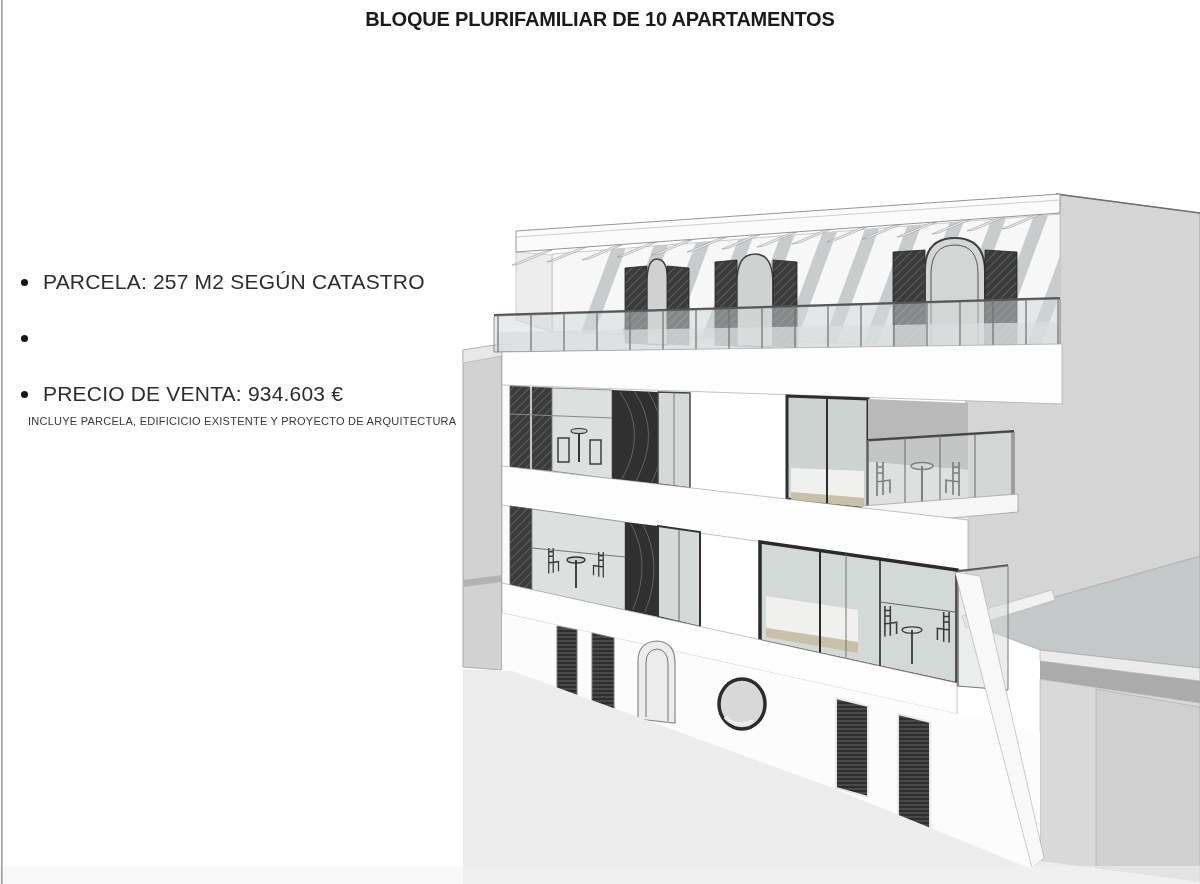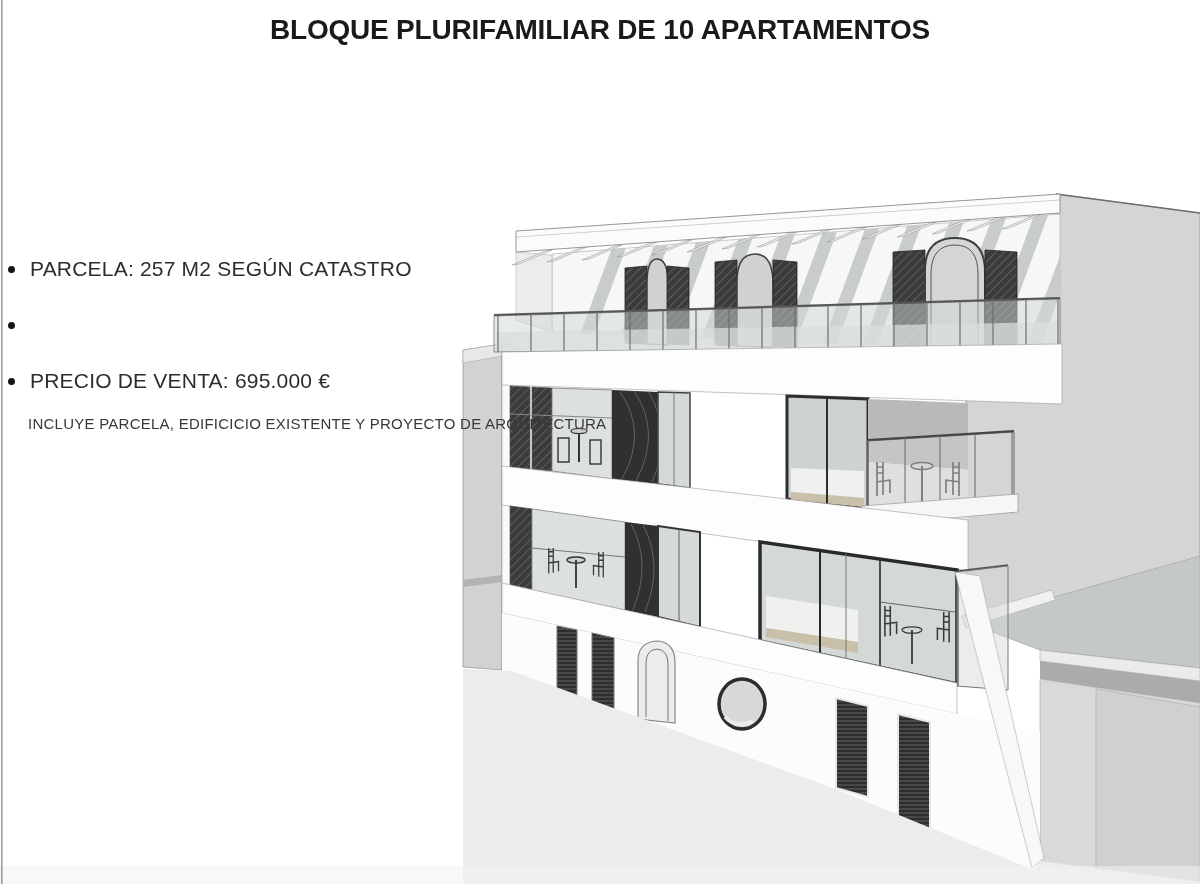--- a/index.html
+++ b/index.html
@@ -1,25 +1,25 @@
 <!DOCTYPE html>
 <html><head>
 <meta charset="utf-8">
 <style>
   html,body{margin:0;padding:0;background:#ffffff;}
   .page{position:relative;width:1200px;height:884px;background:#ffffff;overflow:hidden;
         font-family:"Liberation Sans","DejaVu Sans",sans-serif;}
   .scene{position:absolute;inset:0;}
   .title{position:absolute;top:-5px;left:0;width:100%;text-align:center;
-         font-size:28px;font-weight:bold;letter-spacing:-0.2px;color:#1a1a1a;white-space:nowrap;}
-  .bullets{position:absolute;top:257px;left:8px;margin:0;padding:0;list-style:none;}
+         font-size:20px;font-weight:bold;letter-spacing:-0.2px;color:#1a1a1a;white-space:nowrap;}
+  .bullets{position:absolute;top:257px;left:8px;margin:13px;padding:0;list-style:none;}
   .bullets li{display:flex;align-items:center;height:24px;margin-bottom:32px;
               font-size:21px;color:#2d2d2d;letter-spacing:0.2px;white-space:nowrap;}
   .dot{width:7px;height:7px;border-radius:50%;background:#141414;margin-right:15px;flex:none;}
-  .note{position:absolute;top:415px;left:28px;margin:0;font-size:15px;color:#383838;
+  .note{position:absolute;top:415px;left:28px;margin:0;font-size:11px;color:#383838;
         letter-spacing:0.25px;white-space:nowrap;}
 </style>
 </head>
 <body>
 
 <div class="page">
 
   <svg class="scene" viewBox="0 0 1200 884" xmlns="http://www.w3.org/2000/svg">
     <defs>
       <pattern id="lat" width="6" height="6" patternUnits="userSpaceOnUse" patternTransform="rotate(45)">
@@ -240,19 +240,19 @@
   <ul class="bullets">
     <li>
       <span class="dot"></span>
       <span>PARCELA: 257 M2 SEGÚN CATASTRO</span>
     </li>
     <li>
       <span class="dot"></span>
     </li>
     <li>
       <span class="dot"></span>
-      <span>PRECIO DE VENTA: 695.000 €</span>
+      <span>PRECIO DE VENTA: 934.603 €</span>
     </li>
   </ul>
 
   <p class="note">INCLUYE PARCELA, EDIFICICIO EXISTENTE Y PROYECTO DE ARQUITECTURA</p>
 
 </div>
 
 </body></html>

